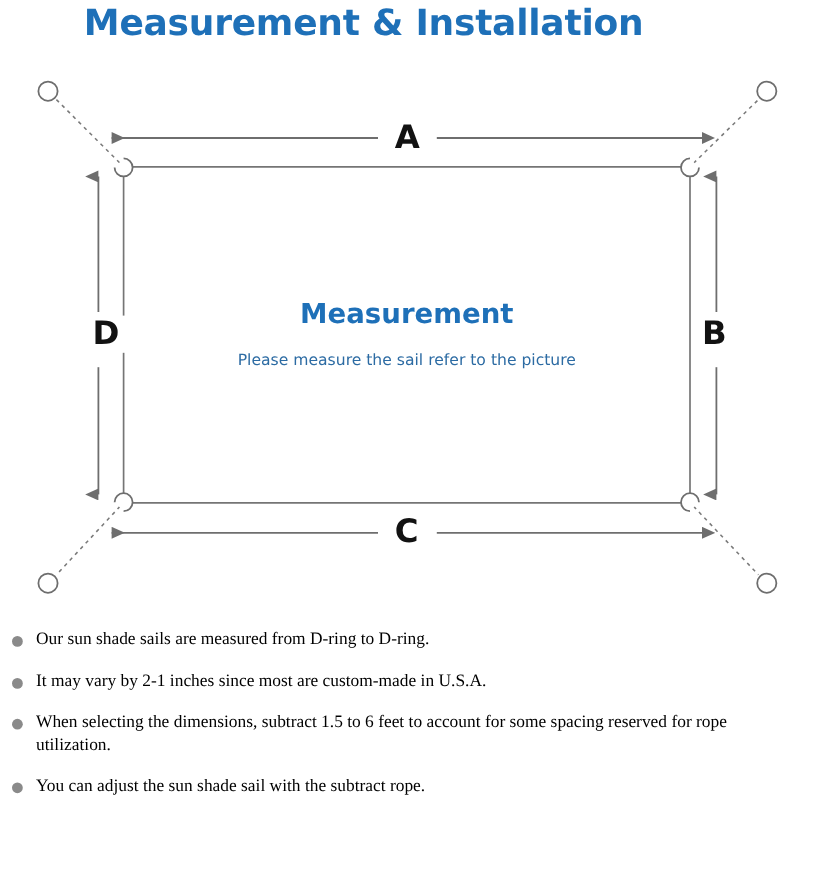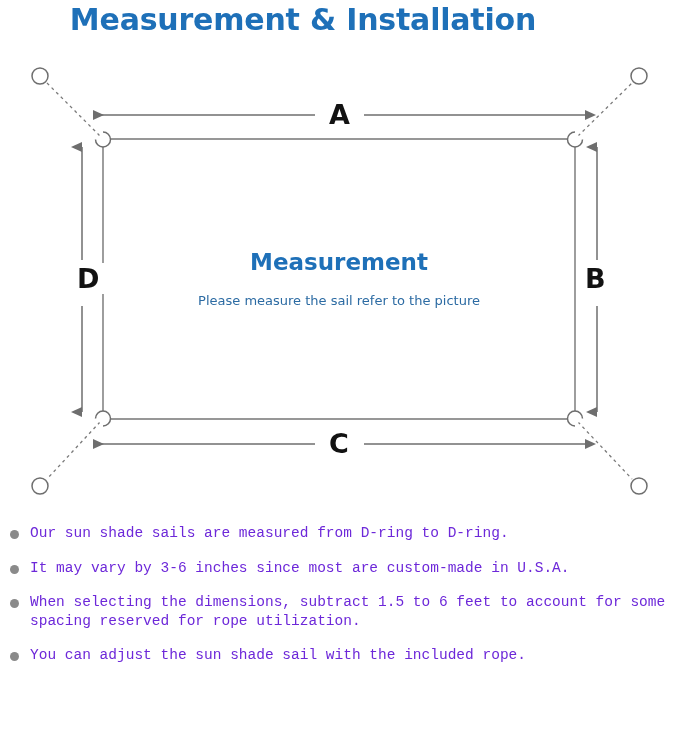--- a/index.html
+++ b/index.html
@@ -98,24 +98,24 @@
     width: 679px;
     padding: 0;
     margin: 0;
     list-style: none;
   }
   .note-item {
     position: relative;
     padding-left: 30px;
     padding-right: 8px;
     margin-bottom: 16px;
-    font-family: Liberation Mono, monospace;
+    font-family: Liberation Serif, serif;
     font-size: 14.5px;
     line-height: 1.28;
-    color: #6d28d9;
+    color: #000000;
   }
   .note-bullet {
     position: absolute;
     left: 10px;
     top: 6px;
     width: 9px;
     height: 9px;
     border-radius: 50%;
     background: #8a8a8a;
   }
@@ -194,23 +194,23 @@
 <div class="dim-letter dim-c">C</div>
 <div class="dim-letter dim-d">D</div>
 
 <ul class="notes">
   <li class="note-item">
     <span class="note-bullet"></span>
     <span>Our sun shade sails are measured from D-ring to D-ring.</span>
   </li>
   <li class="note-item">
     <span class="note-bullet"></span>
-    <span>It may vary by 3-6 inches since most are custom-made in U.S.A.</span>
+    <span>It may vary by 2-1 inches since most are custom-made in U.S.A.</span>
   </li>
   <li class="note-item">
     <span class="note-bullet"></span>
     <span>When selecting the dimensions, subtract 1.5 to 6 feet to account for some spacing reserved for rope utilization.</span>
   </li>
   <li class="note-item">
     <span class="note-bullet"></span>
-    <span>You can adjust the sun shade sail with the included rope.</span>
+    <span>You can adjust the sun shade sail with the subtract rope.</span>
   </li>
 </ul>
 
 </body></html>

